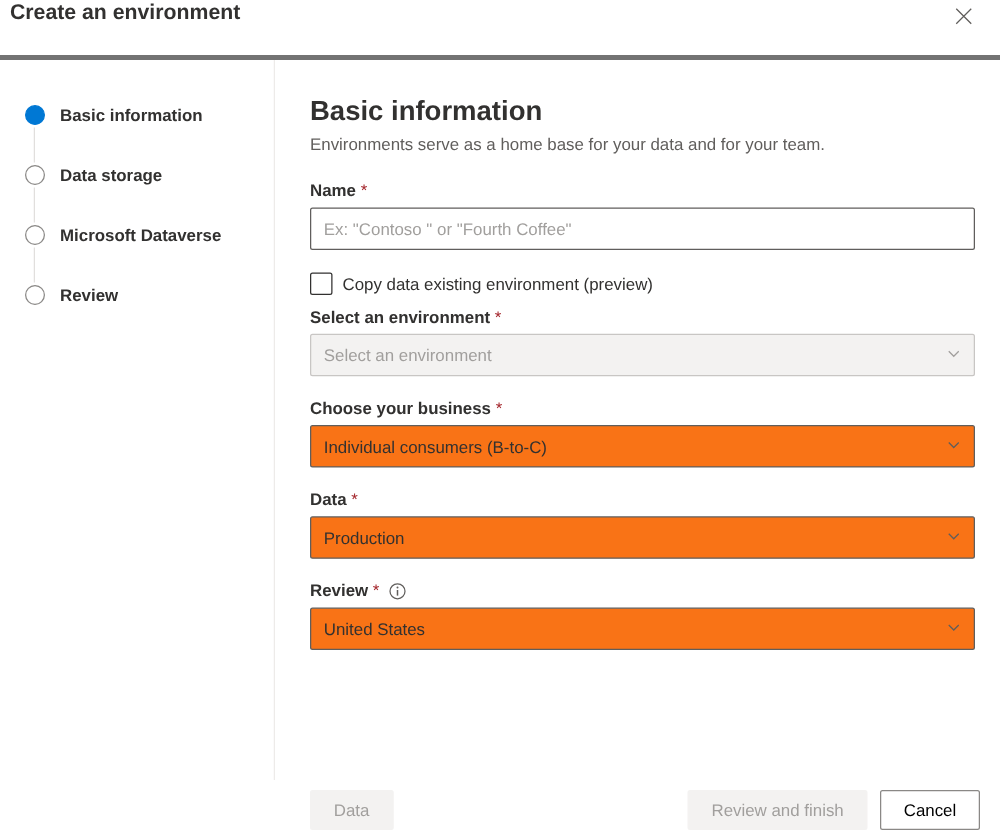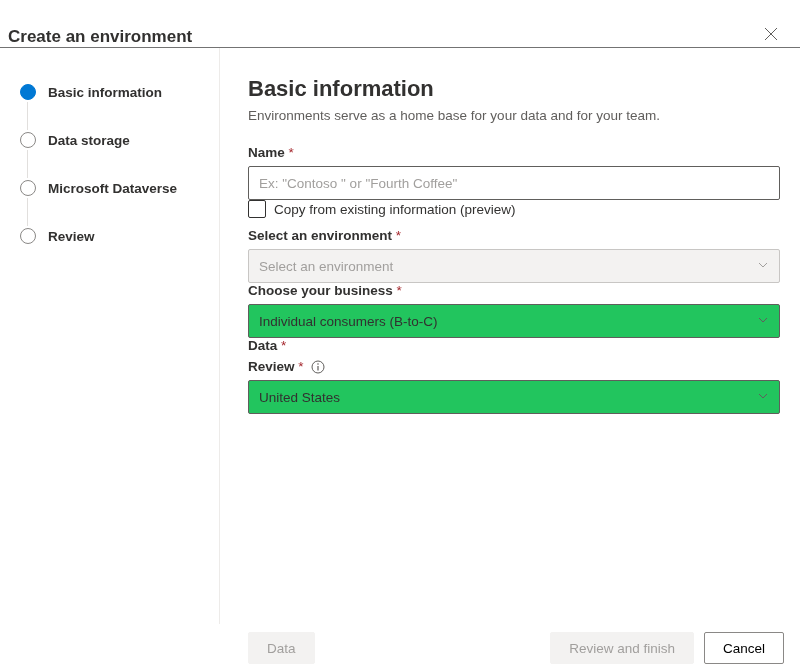--- a/index.html
+++ b/index.html
@@ -1,19 +1,19 @@
 <!DOCTYPE html>
 <html><head>
 <meta charset="utf-8">
 <style>
   * { box-sizing: border-box; margin: 0; padding: 0; }
   html, body { width: 800px; height: 672px; font-family: "Segoe UI", sans-serif; color: #323130; background: #fff; }
   .header {
-    display: flex; align-items: flex-end; justify-content: space-between;
-    height: 48px; padding: 0 16px 0 8px; border-bottom: 1px solid #737373;
+    display: flex; align-items: flex-start; justify-content: space-between;
+    height: 48px; padding: 0 16px 0 8px; border-bottom: 4px solid #737373;
   }
   .header h1 { font-size: 17px; font-weight: 600; }
   .close-btn { background: none; border: none; cursor: pointer; padding: 6px; color: #605e5c; }
   .close-btn svg { display: block; }
   .body {
     display: flex; height: 576px;
   }
   .sidebar {
     width: 220px; padding: 32px 16px 0 20px; border-right: 1px solid #edebe9;
   }
@@ -27,37 +27,37 @@
     width: 16px; height: 16px; border-radius: 50%; border: 1.5px solid #8a8886; flex-shrink: 0; background: #fff;
   }
   .step-item.active .step-circle { background: #0078d4; border-color: #0078d4; }
   .step-label { font-size: 13.5px; color: #323130; font-weight: bold; }
   .step-item.active .step-label { font-weight: 600; }
   .main {
     flex: 1; padding: 28px 20px 0 28px; overflow-y: auto;
   }
   .main h2 { font-size: 22px; font-weight: 600; margin-bottom: 6px; }
   .subtitle { font-size: 13.5px; color: #605e5c; margin-bottom: 22px; }
-  .field { }
+  .field { margin-bottom: 18px; }
   .field-label { font-size: 13.5px; font-weight: 600; display: block; margin-bottom: 6px; }
   .req { color: #a4262c; font-weight: 400; }
   .text-input {
     width: 100%; height: 34px; padding: 0 10px; font-size: 13.5px;
     border: 1px solid #605e5c; border-radius: 2px; font-family: inherit;
   }
   .text-input::placeholder { color: #a19f9d; }
   .checkbox-row { display: flex; align-items: center; gap: 8px; margin-bottom: 10px; cursor: pointer; }
   .checkbox {
     width: 18px; height: 18px; border: 1px solid #323130; border-radius: 2px; appearance: none; cursor: pointer;
   }
   .checkbox-label { font-size: 13.5px; }
   .select-box {
     width: 100%; height: 34px; padding: 0 10px; font-size: 13.5px;
     border: 1px solid #605e5c; border-radius: 2px; display: flex; align-items: center; justify-content: space-between;
-    cursor: pointer; background: #22c55e;
+    cursor: pointer; background: #f97316;
   }
   .select-box.disabled { background: #f3f2f1; border-color: #c8c6c4; color: #a19f9d; cursor: default; }
   .chevron { color: #605e5c; }
   .select-box.disabled .chevron { color: #a19f9d; }
   .info-icon { display: inline-flex; vertical-align: middle; margin-left: 4px; color: #605e5c; }
   .footer {
     height: 48px; display: flex; align-items: center; justify-content: space-between;
     padding: 0 16px 0 248px;
   }
   .btn {
@@ -105,21 +105,21 @@
     <h2>Basic information</h2>
     <p class="subtitle">Environments serve as a home base for your data and for your team.</p>
 
     <div class="field">
       <label class="field-label"><span>Name</span> <span class="req">*</span></label>
       <input class="text-input" type="text" placeholder="Ex: &quot;Contoso &quot; or &quot;Fourth Coffee&quot;" style="">
     </div>
 
     <div class="checkbox-row">
       <input type="checkbox" class="checkbox" style="">
-      <span class="checkbox-label">Copy from existing information (preview)</span>
+      <span class="checkbox-label">Copy data existing environment (preview)</span>
     </div>
 
     <div class="field">
       <label class="field-label"><span>Select an environment</span> <span class="req">*</span></label>
       <div class="select-box disabled">
         <span>Select an environment</span>
         <span class="chevron"><svg width="12" height="12" viewBox="0 0 12 12">
               <path d="M2 4 L6 8 L10 4" stroke="currentColor" stroke-width="1" fill="none"></path>
             </svg></span>
       </div>
@@ -130,20 +130,26 @@
       <div class="select-box">
         <span>Individual consumers (B-to-C)</span>
         <span class="chevron"><svg width="12" height="12" viewBox="0 0 12 12">
               <path d="M2 4 L6 8 L10 4" stroke="currentColor" stroke-width="1" fill="none"></path>
             </svg></span>
       </div>
     </div>
 
     <div class="field">
       <label class="field-label"><span>Data</span> <span class="req">*</span></label>
+      <div class="select-box">
+        <span>Production</span>
+        <span class="chevron"><svg width="12" height="12" viewBox="0 0 12 12">
+              <path d="M2 4 L6 8 L10 4" stroke="currentColor" stroke-width="1" fill="none"></path>
+            </svg></span>
+      </div>
     </div>
 
     <div class="field">
       <label class="field-label">
         <span>Review</span> <span class="req">*</span>
         <span class="info-icon">
             <svg width="14" height="14" viewBox="0 0 14 14">
               <circle cx="7" cy="7" r="6" stroke="currentColor" stroke-width="1" fill="none"></circle>
               <circle cx="7" cy="4" r="0.8" fill="currentColor"></circle>
               <rect x="6.4" y="6" width="1.2" height="4.5" fill="currentColor"></rect>

